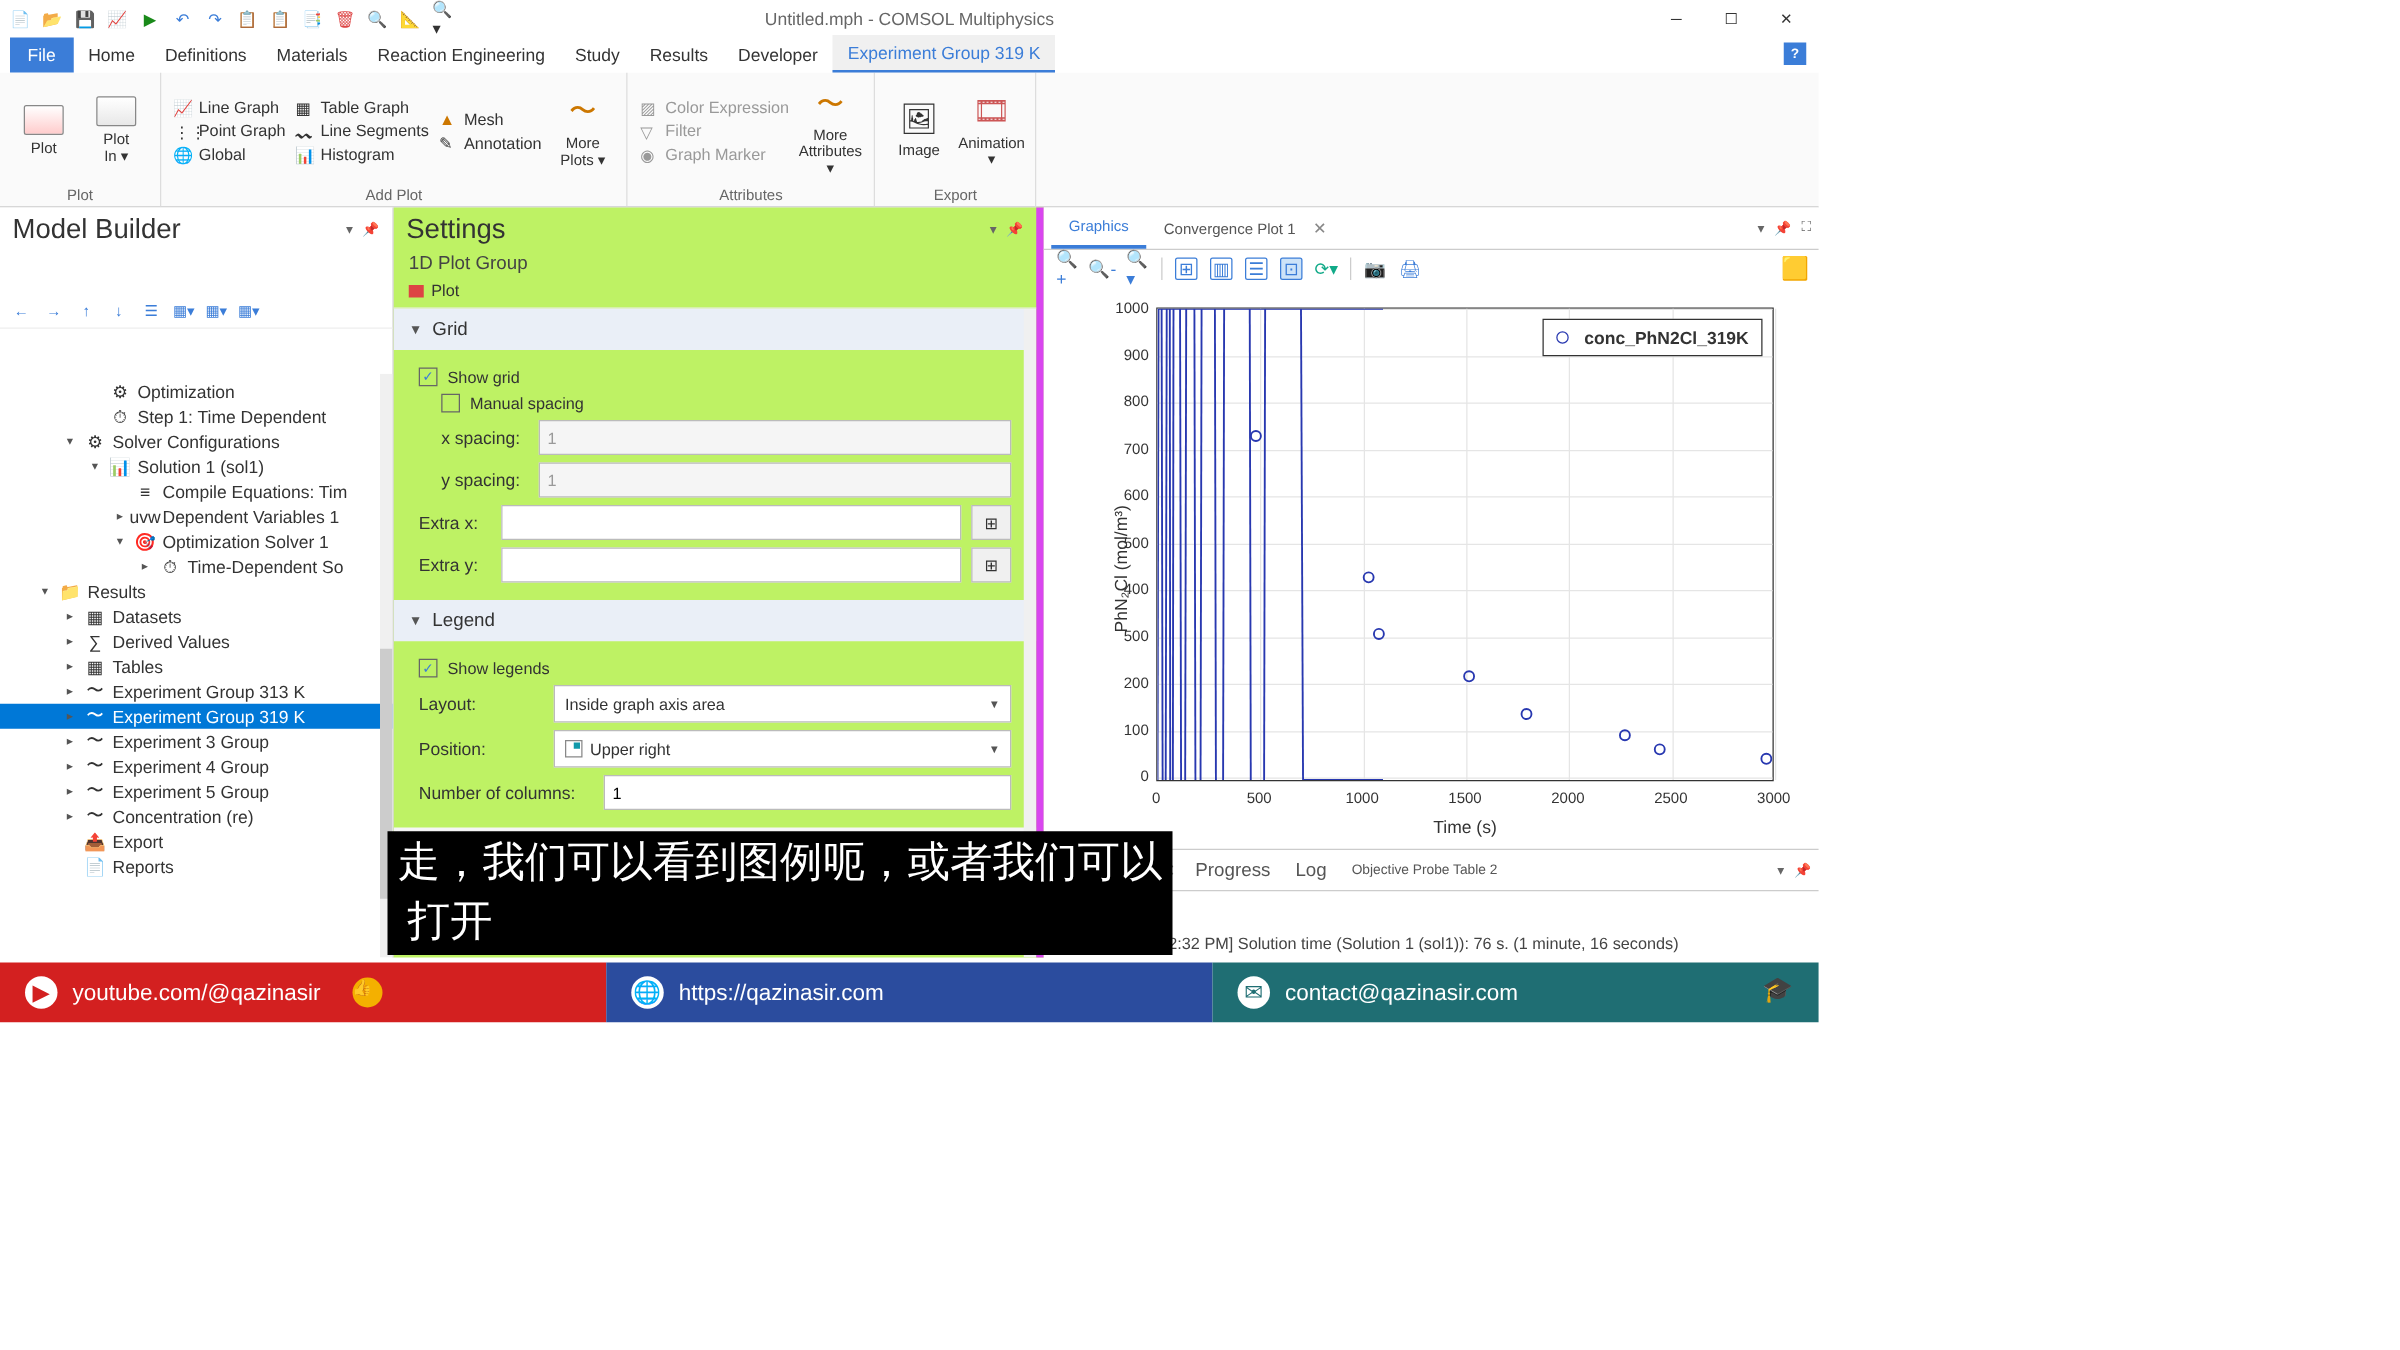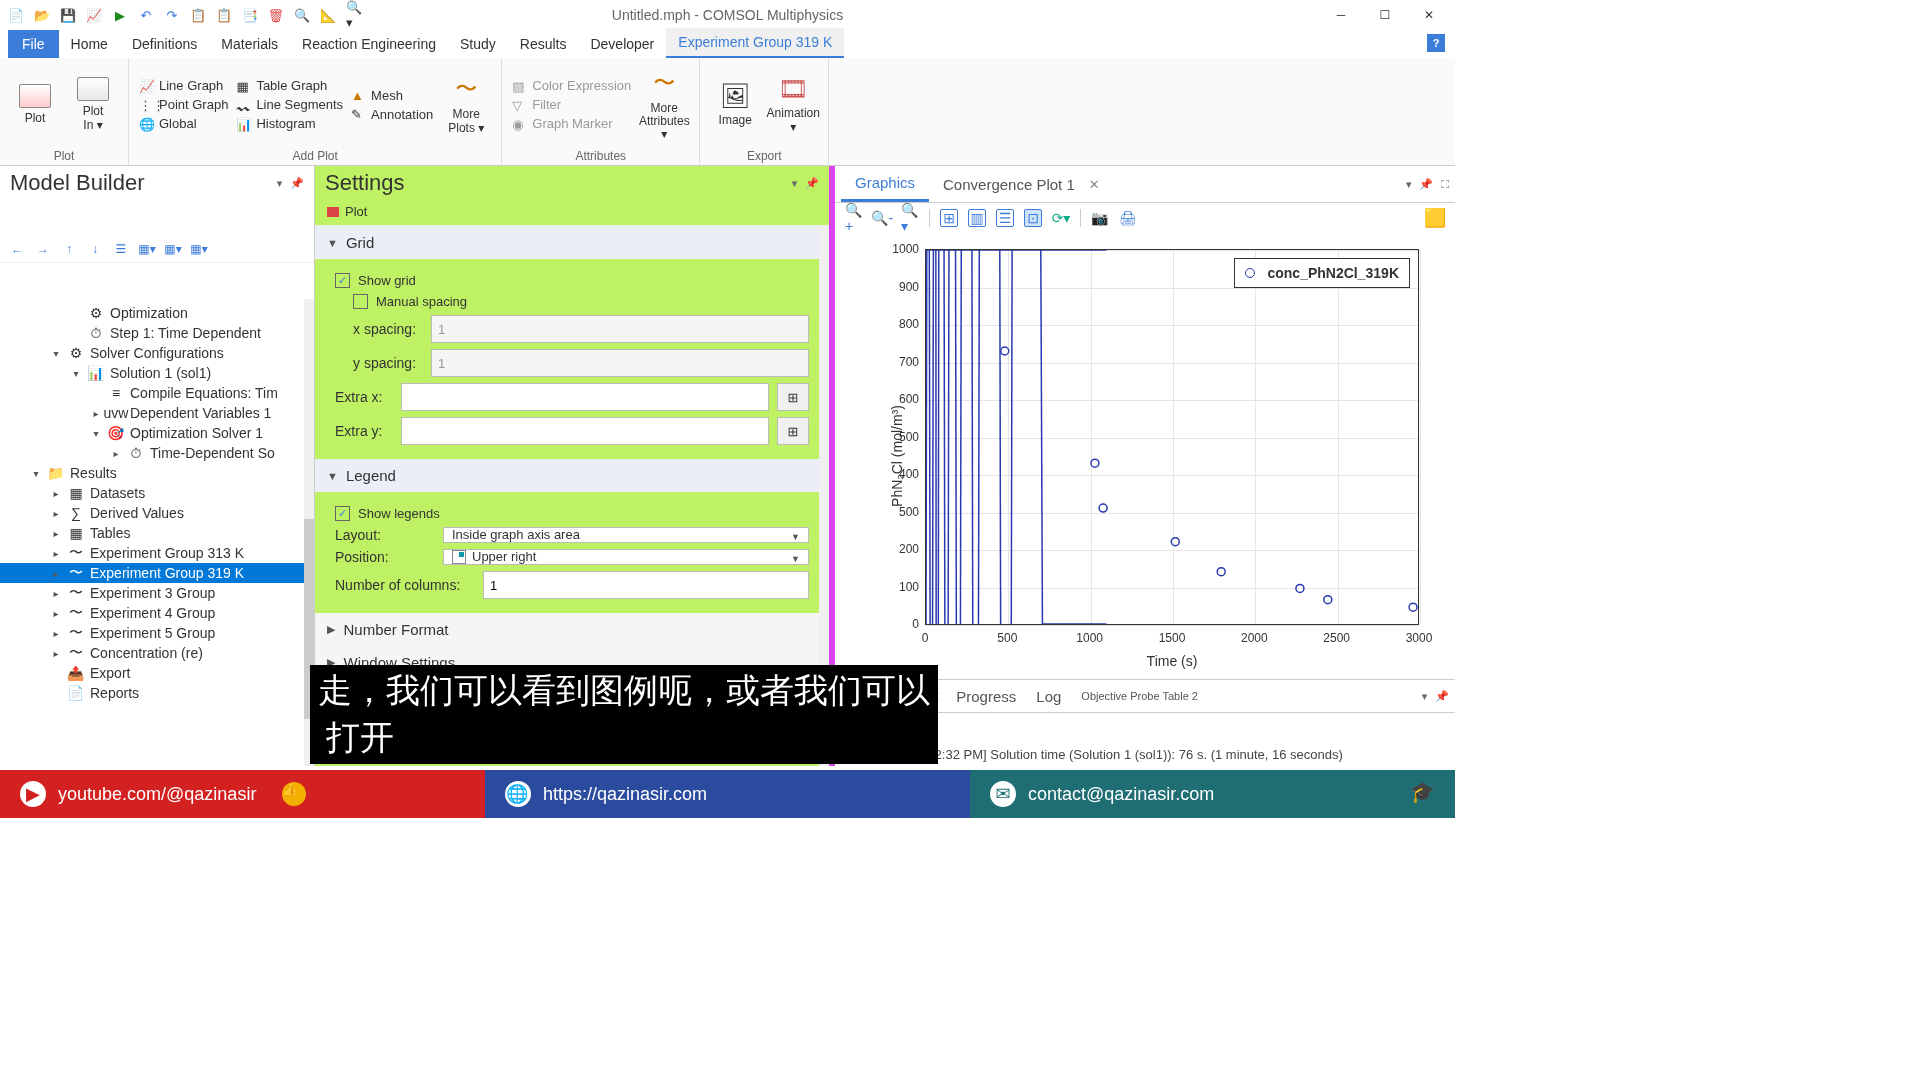--- a/index.html
+++ b/index.html
@@ -54,26 +54,26 @@
 .section-header { display:flex; align-items:center; gap:8px; padding:8px 12px; font-size:15px; background:#eaeff7; cursor:pointer; }
 .section-toggle { font-size:11px; color:#555; }
 .section-content { padding:8px 20px; }
 .form-row { display:flex; align-items:center; gap:8px; margin:6px 0; }
 .form-label { width:100px; font-size:14px; }
 .checkbox { width:15px; height:15px; border:1px solid #666; display:flex; align-items:center; justify-content:center; font-size:11px; }
 .checkbox.checked::after { content:"✓"; color:#3b7dd8; }
 .text-input { flex:1; height:28px; border:1px solid #bbb; background:#fff; padding:0 6px; font-size:13px; }
 .text-input.disabled { background:#f5f5f5; color:#999; }
 .small-btn { width:32px; height:28px; border:1px solid #bbb; background:#f0f0f0; display:flex; align-items:center; justify-content:center; }
-.dropdown { flex:1; height:16px; border:1px solid #bbb; background:#fff; display:flex; align-items:flex-end; justify-content:space-between; padding:0 8px; font-size:13px; }
+.dropdown { flex:1; height:30px; border:1px solid #bbb; background:#fff; display:flex; align-items:center; justify-content:space-between; padding:0 8px; font-size:13px; }
 .dropdown .arrow { font-size:9px; color:#555; }
 
 .graphics-panel { flex:1; display:flex; flex-direction:column; background:#fff; }
 .tab-row { display:flex; align-items:center; border-bottom:1px solid #ccc; padding:0 6px; }
-.tab { padding:8px 14px; font-size:15px; color:#555; }
+.tab { padding:8px 14px; font-size:12px; color:#555; }
 .tab.active { color:#3b7dd8; border-bottom:3px solid #3b7dd8; font-weight:500; }
 .tab-close { font-size:13px; color:#888; margin-left:-6px; padding:0 6px; }
 .graph-toolbar { display:flex; gap:10px; padding:6px 10px; align-items:center; }
 .gt-icon { width:18px; height:18px; color:#3b7dd8; font-size:14px; display:flex; align-items:center; justify-content:center; }
 .gt-icon.boxed { border:1.5px solid #3b7dd8; border-radius:2px; }
 .gt-icon.active { background:#cde3f8; }
 .gt-sep { width:1px; height:18px; background:#ccc; }
 
 .plot-area { flex:1; position:relative; padding:10px 16px; }
 .chart-container { position:relative; width:100%; height:100%; }
@@ -378,20 +378,21 @@
   </div>
 
   <div class="settings-panel">
     <div class="panel-header">
       <div class="panel-title">Settings</div>
       <div class="panel-ctrl">
           <span>▾</span>
           <span>📌</span>
         </div>
     </div>
+    <div class="settings-sub">1D Plot Group</div>
     <div class="plot-btn-row">
       <span class="plot-btn-icon"></span>
       <span>Plot</span>
     </div>
     <div class="settings-body">
       <div style="position:absolute;right:0;top:0;bottom:0;width:10px;background:#f0f0f0"></div>
 
       <div class="section-header">
         <span class="section-toggle">▼</span>
         <span>Grid</span>

